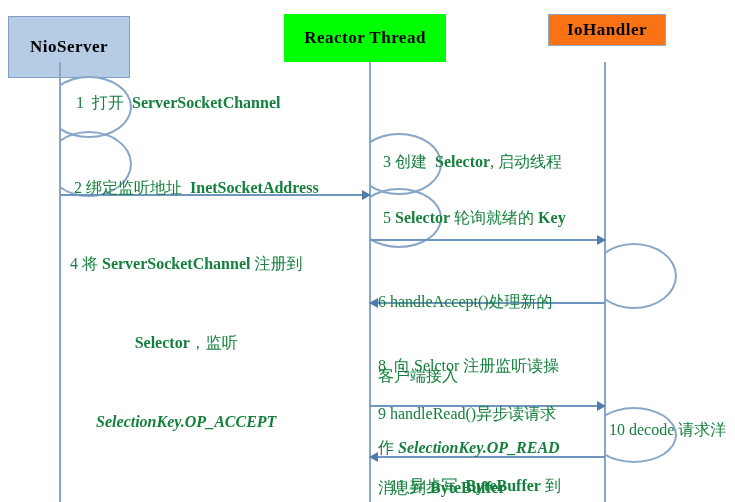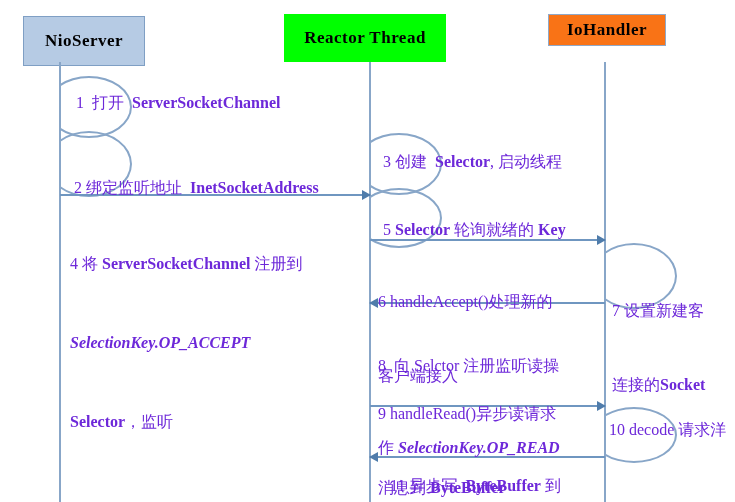--- a/index.html
+++ b/index.html
@@ -19,21 +19,21 @@
     position: absolute;
     box-sizing: border-box;
     display: flex;
     align-items: center;
     justify-content: center;
     font-weight: bold;
     color: #000000;
     letter-spacing: 0.5px;
   }
   #box-nioserver {
-    left: 23px; top: 16px; width: 122px; height: 50px;
+    left: 8px; top: 16px; width: 122px; height: 62px;
     background: #b6cbe4;
     border: 1.5px solid #7f9fc4;
   }
   #box-reactor {
     left: 284px; top: 14px; width: 162px; height: 48px;
     background: #00ff00;
     border: none;
   }
   #box-iohandler {
     left: 548px; top: 14px; width: 118px; height: 32px;
@@ -70,21 +70,21 @@
     border-right: 9px solid #4f7cab;
   }
   .self-loop {
     position: absolute;
     border: 2px solid #88a6c8;
     border-radius: 50%;
     background: transparent;
   }
   .label {
     position: absolute;
-    color: #6d28d9;
+    color: #15803d;
     line-height: 1.45;
     white-space: pre;
   }
   .num { font-family: "Liberation Serif", serif; }
   .b { font-weight: bold; }
   .i { font-style: italic; font-weight: bold; }
 </style>
 </head>
 <body>
 
@@ -135,37 +135,33 @@
   <div class="msg-arrow left" style="left:370px; top:456px; width:235px;">
     <span class="head"></span>
   </div>
 
   <div class="label" style="left:76px; top:91px; font-size:16px;"><span class="num">1  打开  </span><span class="b">ServerSocketChannel</span></div>
 
   <div class="label" style="left:74px; top:150px; font-size:16px;margin-top:26px;"><span class="num">2 绑定监听地址  </span><span class="b">InetSocketAddress</span></div>
 
   <div class="label" style="left:383px; top:150px; font-size:16px;"><span class="num">3 创建  </span><span class="b">Selector</span><span class="num">, 启动线程</span></div>
 
-  <div class="label" style="left:70px; top:206px; font-size:16px;">
+  <div class="label" style="left:70px; top:206px; font-size:16px;text-align:center;">
     <div><span class="num">4 将 </span><span class="b">ServerSocketChannel</span><span class="num"> 注册到</span></div>
+    <div style="margin-top:9px;"><span class="b">Selector</span><span class="num">，监听</span></div>
     <div style="margin-top:9px;"><span class="i">SelectionKey.OP_ACCEPT</span></div>
-    <div style="margin-top:9px;"><span class="b">Selector</span><span class="num">，监听</span></div>
   </div>
 
-  <div class="label" style="left:383px; top:218px; font-size:16px;"><span class="num">5 </span><span class="b">Selector</span><span class="num"> 轮询就绪的 </span><span class="b">Key</span></div>
+  <div class="label" style="left:383px; top:206px; font-size:16px;"><span class="num">5 </span><span class="b">Selector</span><span class="num"> 轮询就绪的 </span><span class="b">Key</span></div>
 
   <div class="label" style="left:378px; top:244px; font-size:16px;">
     <div class="num">6 handleAccept()处理新的</div>
     <div class="num" style="margin-top:4px;">客户端接入</div>
   </div>
 
-  <div class="label" style="left:612px; top:253px; font-size:16px;">
-    <div class="num">7 设置新建客</div>
-    <div style="margin-top:4px;"><span class="num">连接的</span><span class="b">Socket</span></div>
-  </div>
 
   <div class="label" style="left:378px; top:308px; font-size:16px;">
     <div class="num">8  向 Selctor 注册监听读操</div>
     <div style="margin-top:12px;"><span class="num">作 </span><span class="i">SelectionKey.OP_READ</span></div>
   </div>
 
   <div class="label" style="left:378px; top:356px; font-size:16px;">
     <div class="num">9 handleRead()异步读请求</div>
     <div style="margin-top:4px;"><span class="num">消息到 </span><span class="b">ByteBuffer</span></div>
   </div>

